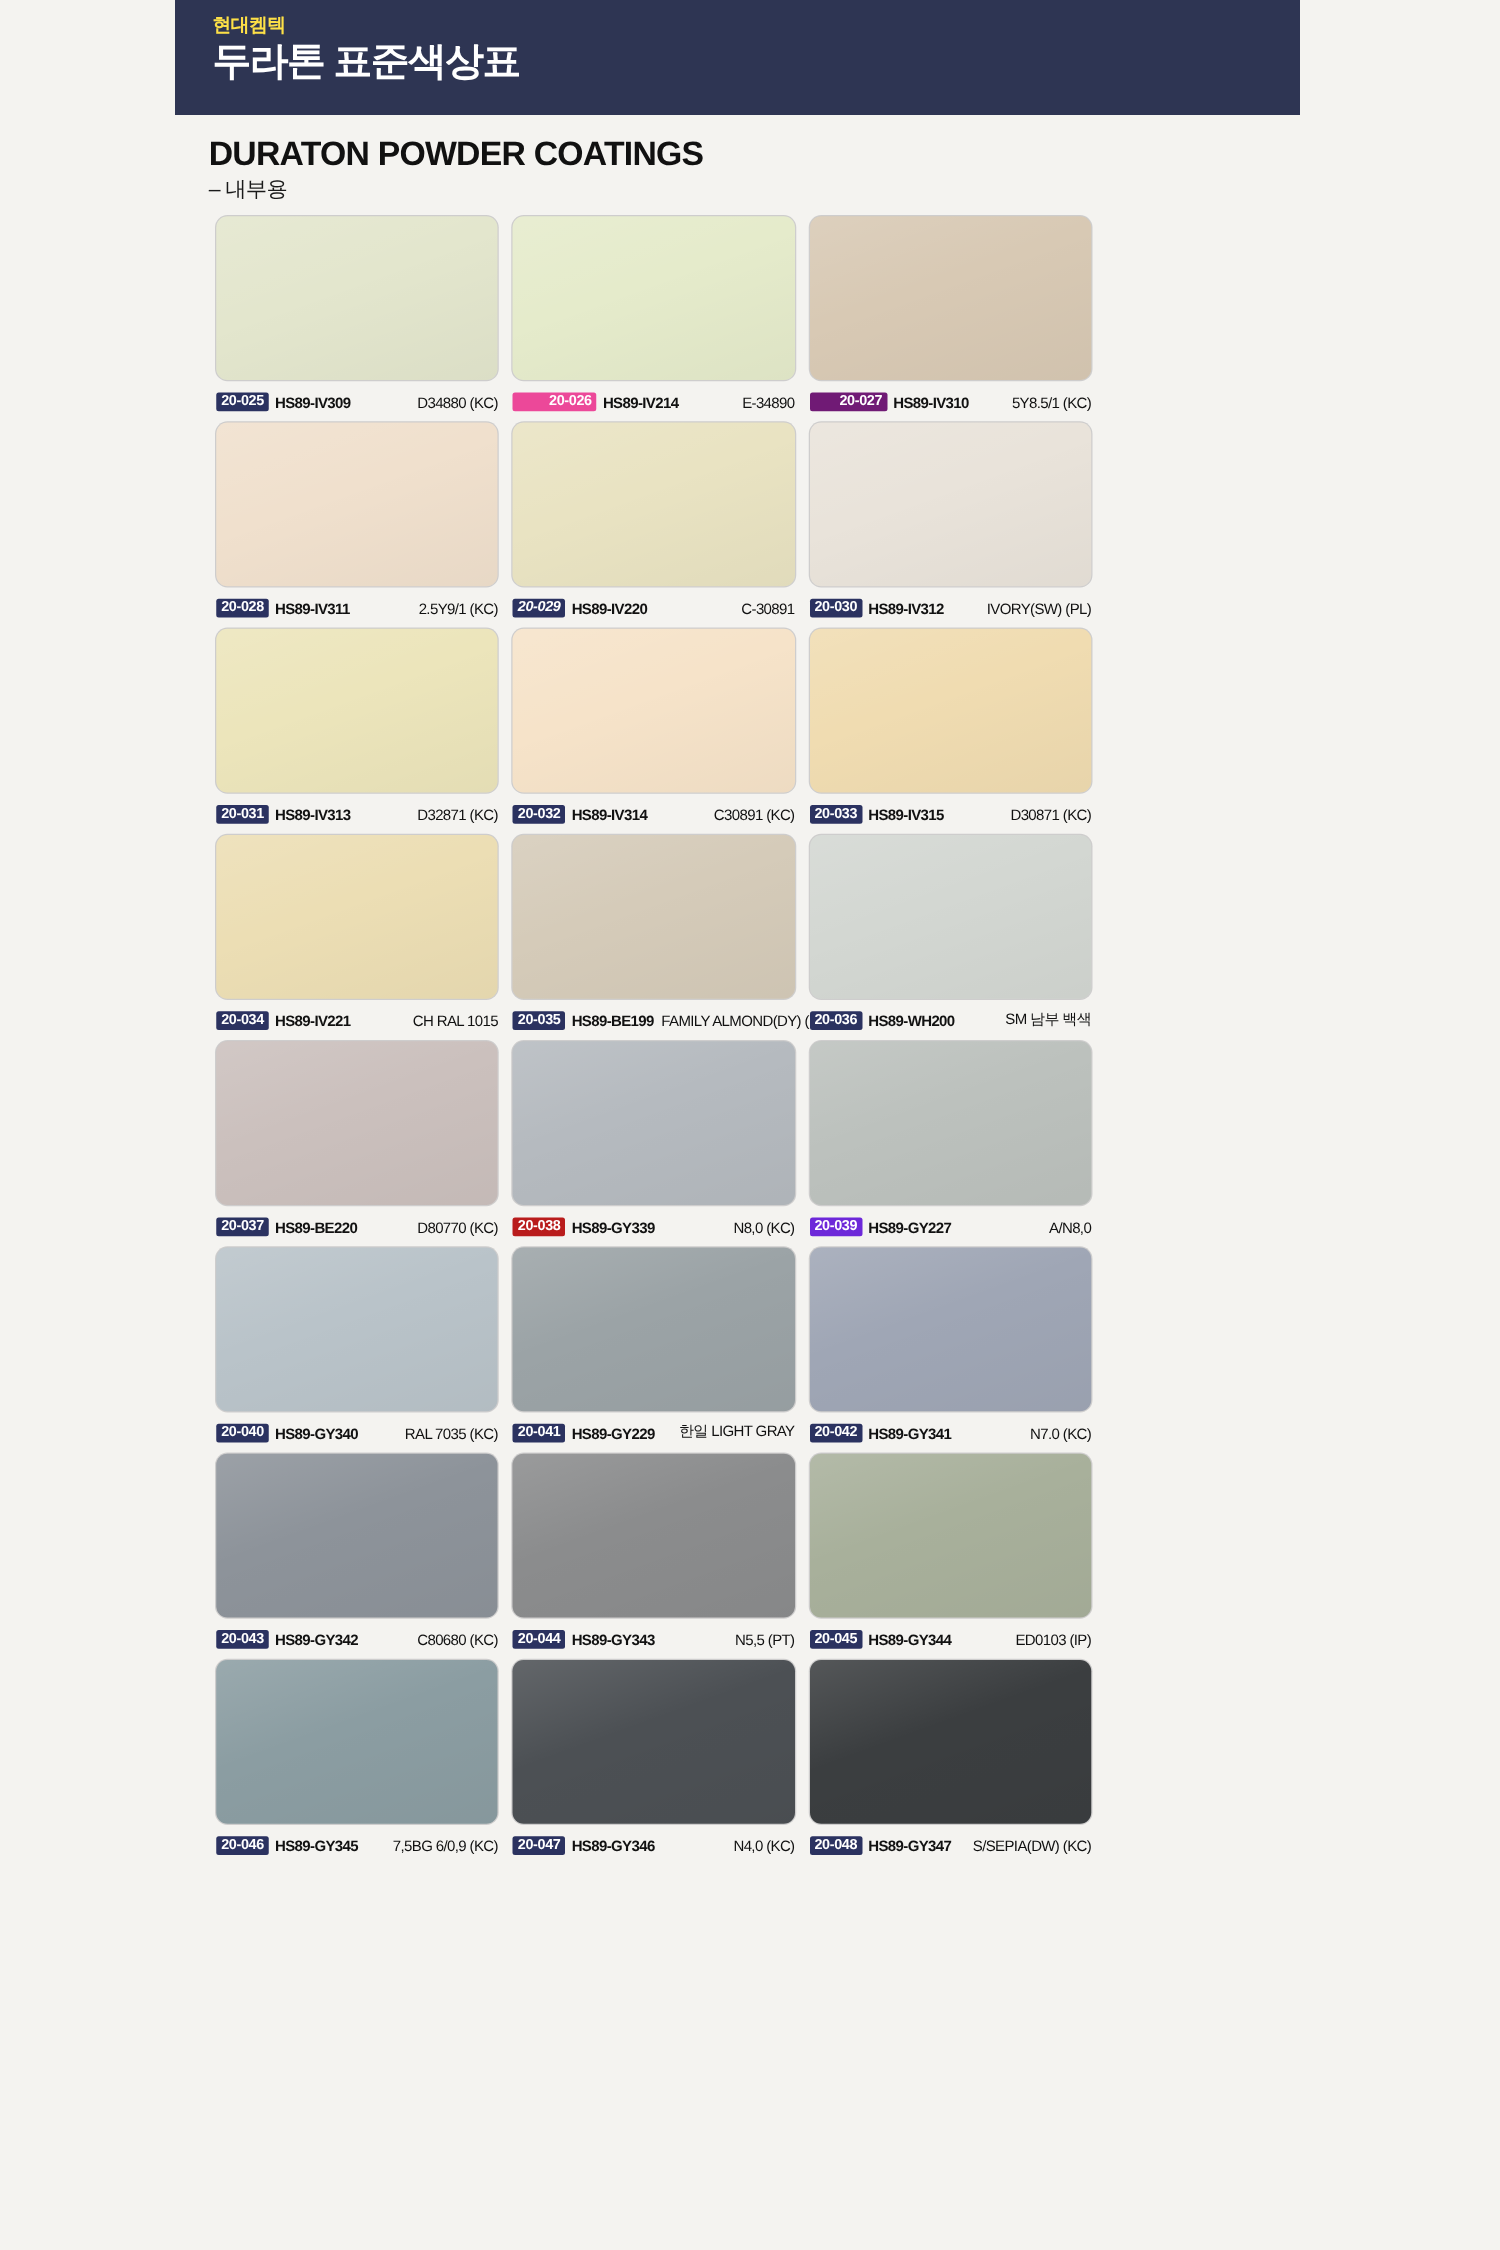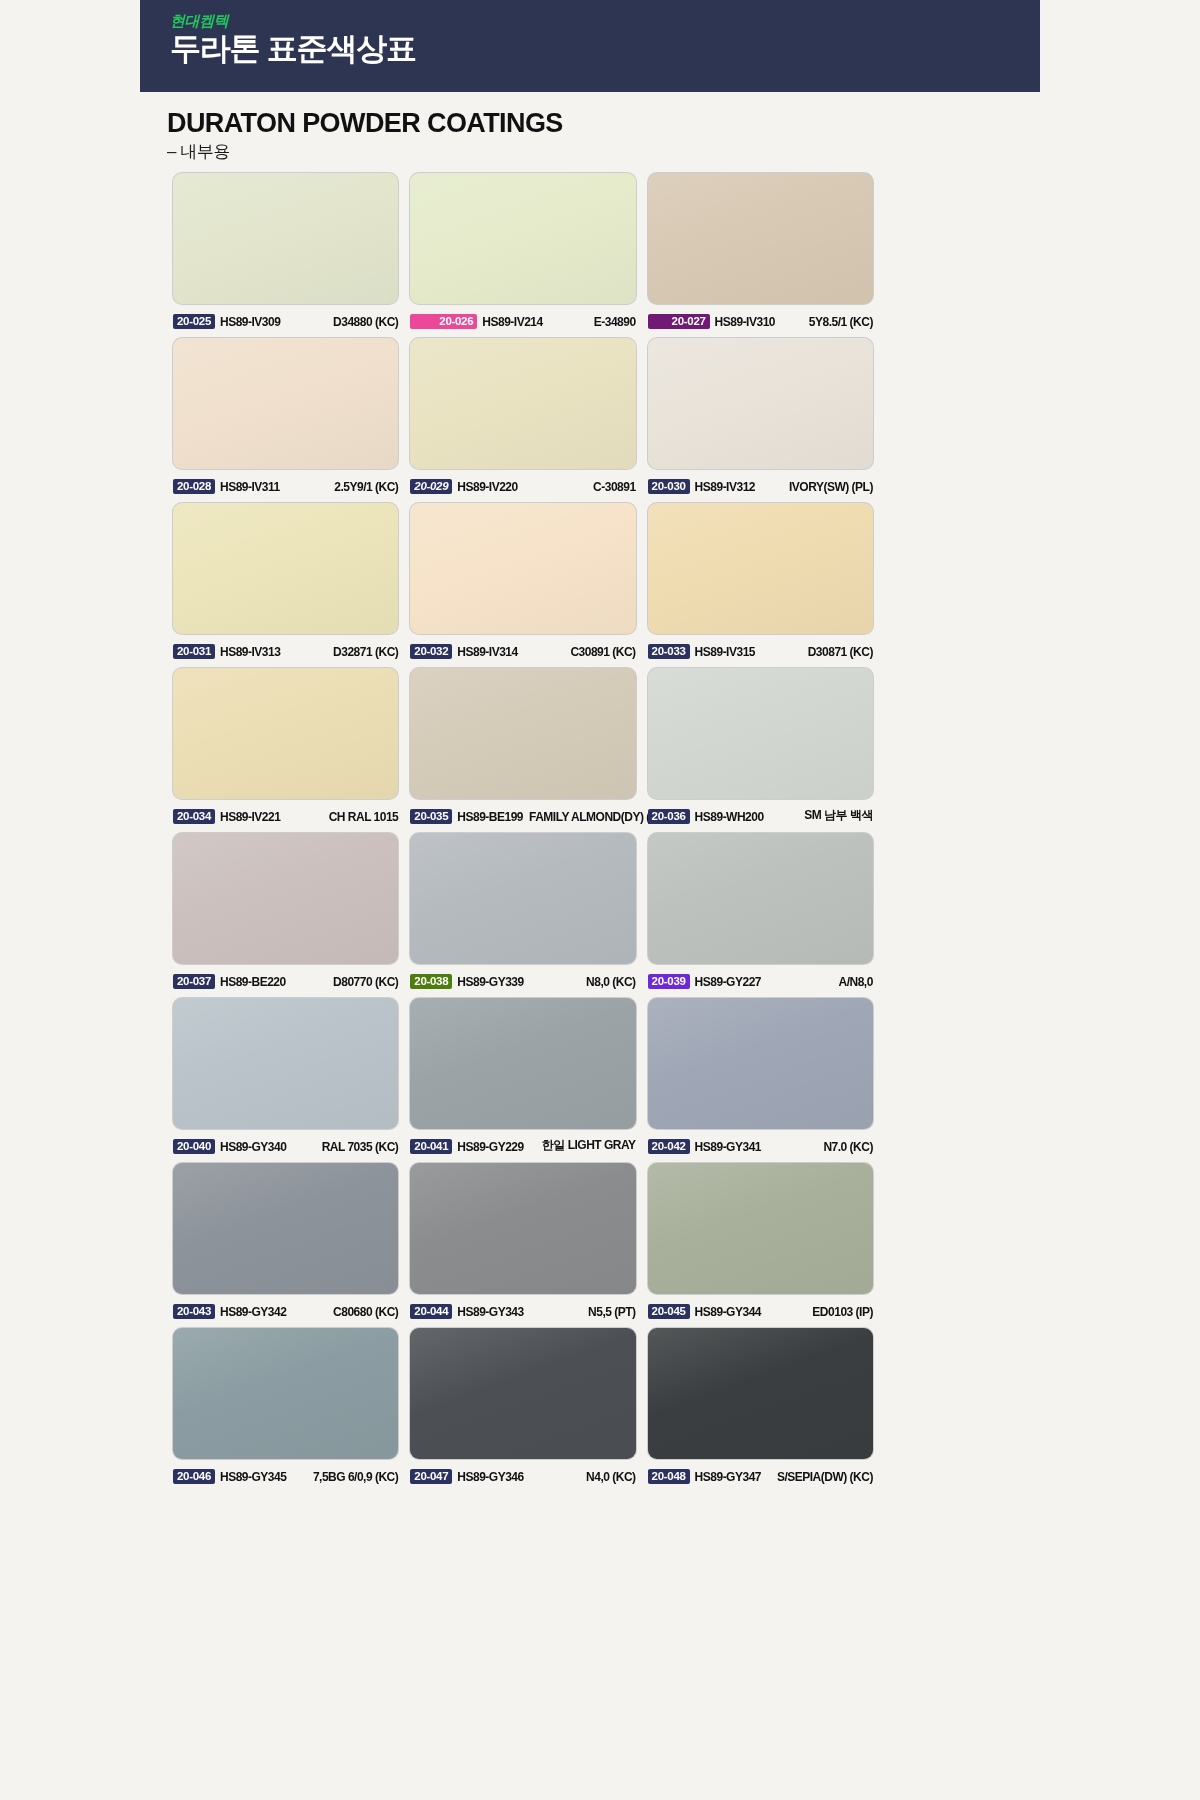--- a/index.html
+++ b/index.html
@@ -20,27 +20,26 @@
     position: absolute;
     left: 140px;
     top: 0;
     width: 900px;
     height: 92px;
     background: #2e3553;
     box-sizing: border-box;
     padding: 13px 0 0 30px;
   }
   .brand-line {
-    color: #22c55e;
+    color: #fde047;
     font-size: 15px;
     font-weight: bold;
     letter-spacing: -0.4px;
     line-height: 1.1;
     margin: 0 0 2px 0;
-    font-style: italic;
   }
   .header-title {
     color: #ffffff;
     font-size: 31px;
     font-weight: bold;
     letter-spacing: -1.2px;
     line-height: 1.1;
     margin: 0;
   }
 
@@ -120,21 +119,21 @@
     font-size: 12px;
     color: #111111;
     font-weight: bold;
     letter-spacing: -0.5px;
     margin-left: 5px;
     flex: 0 0 auto;
   }
   .alt-name {
     font-size: 12px;
     color: #111111;
-    font-weight: bold;
+    font-weight: normal;
     letter-spacing: -0.5px;
     margin-left: auto;
     padding-left: 6px;
     flex: 0 0 auto;
   }
 </style>
 </head>
 <body style="background: rgb(244, 243, 240);">
 
 <div class="header-band" style="background: rgb(46, 53, 83);">
@@ -246,21 +245,21 @@
       <div class="chip" style="background: rgb(203, 192, 189);"></div>
       <div class="caption">
         <span class="code-badge" style="background: rgb(43, 50, 96);">20-037</span>
         <span class="hs-name">HS89-BE220</span>
         <span class="alt-name">D80770 (KC)</span>
       </div>
     </div>
     <div class="cell">
       <div class="chip" style="background: rgb(181, 186, 191);"></div>
       <div class="caption">
-        <span class="code-badge" style="background: #4d7c0f;">20-038</span>
+        <span class="code-badge" style="background: #b91c1c;">20-038</span>
         <span class="hs-name">HS89-GY339</span>
         <span class="alt-name">N8,0 (KC)</span>
       </div>
     </div>
     <div class="cell">
       <div class="chip" style="background: rgb(188, 193, 189);"></div>
       <div class="caption">
         <span class="code-badge" style="background: #6d28d9;">20-039</span>
         <span class="hs-name">HS89-GY227</span>
         <span class="alt-name">A/N8,0</span>

